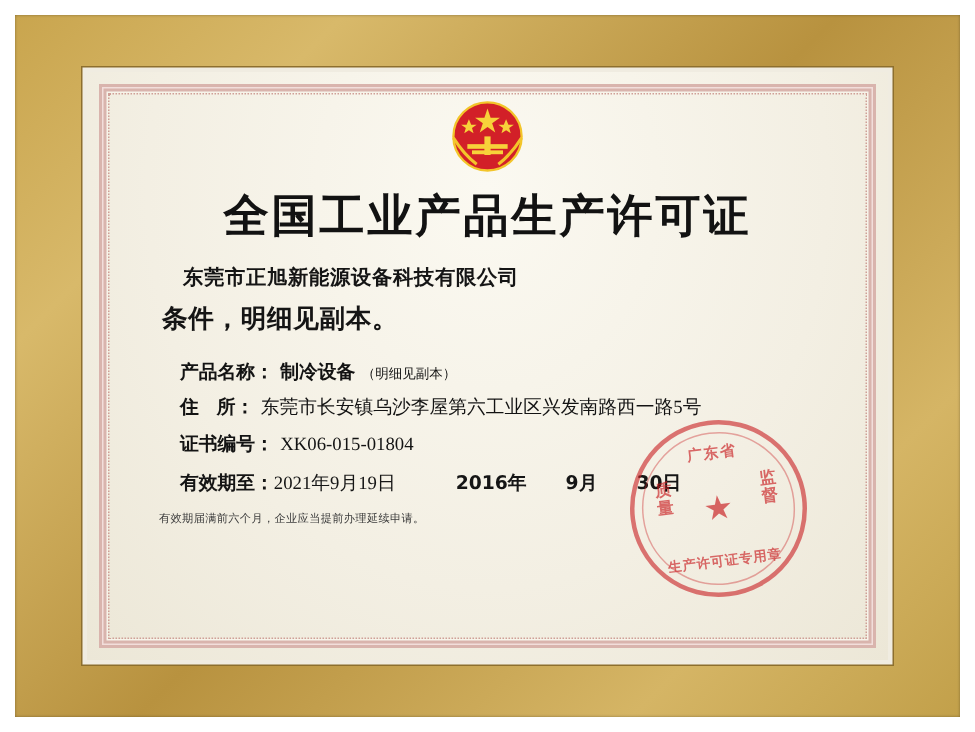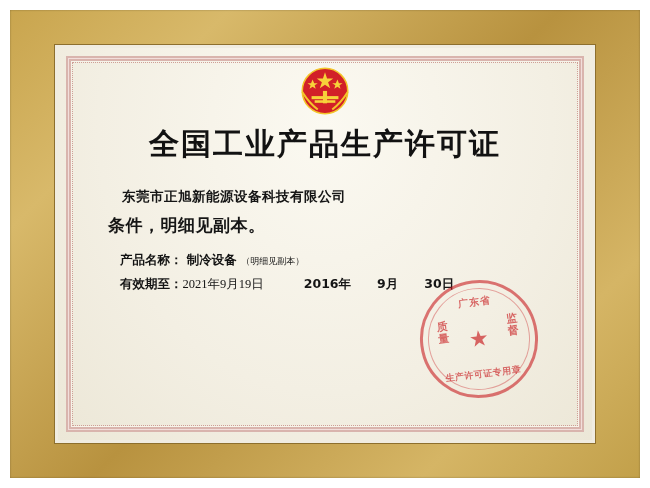--- a/index.html
+++ b/index.html
@@ -117,21 +117,21 @@
     left: 28px;
     right: 24px;
     top: 110px;
     color: #151515;
   }
   .company-line {
     font-family: "DejaVu Sans", "Liberation Sans", sans-serif;
     font-size: 13.5px;
     font-weight: bold;
     letter-spacing: 0.5px;
-    margin: 16px 0 7px 18px;
+    margin: 4px 0 7px 18px;
   }
   .statement {
     font-family: "DejaVu Sans", "Liberation Sans", sans-serif;
     font-size: 17px;
     font-weight: bold;
     letter-spacing: 0.5px;
     line-height: 1.45;
     margin: 0 0 10px 4px;
   }
   .statement .l2 {
@@ -297,29 +297,38 @@
           </div>
 
           <div class="field-rows">
 
             <div class="field-row indent">
               <span class="field-label">产品名称：</span>
               <span class="field-value">制冷设备</span>
               <span class="field-note">（明细见副本）</span>
             </div>
 
-
-
+            <div class="field-row indent">
+              <span class="field-label spread">住</span><span class="field-label">所：</span>
+              <span class="value-normal">东莞市长安镇乌沙李屋第六工业区兴发南路西一路5号</span>
+            </div>
+
+
+            <div class="field-row indent">
+              <span class="field-label">证书编号：</span>
+              <span class="value-normal">XK06-015-01804</span>
+            </div>
 
             <div class="date-row">
               <span class="field-label">有效期至：</span><span class="value-normal">2021年9月19日</span><span class="gap-a"></span><span>2016</span><span>年</span><span class="gap-b"></span><span>9</span><span>月</span><span class="gap-c"></span><span>30</span><span>日</span>
             </div>
 
           </div>
 
+          <div class="footnote">有效期届满前六个月，企业应当提前办理延续申请。</div>
         </div>
 
         <div class="seal">
           <div class="seal-text-top">广东省</div>
           <div class="seal-side-l">质量</div>
           <div class="seal-side-r">监督</div>
           <div class="seal-star">★</div>
           <div class="seal-text-bottom">生产许可证专用章</div>
         </div>
 

